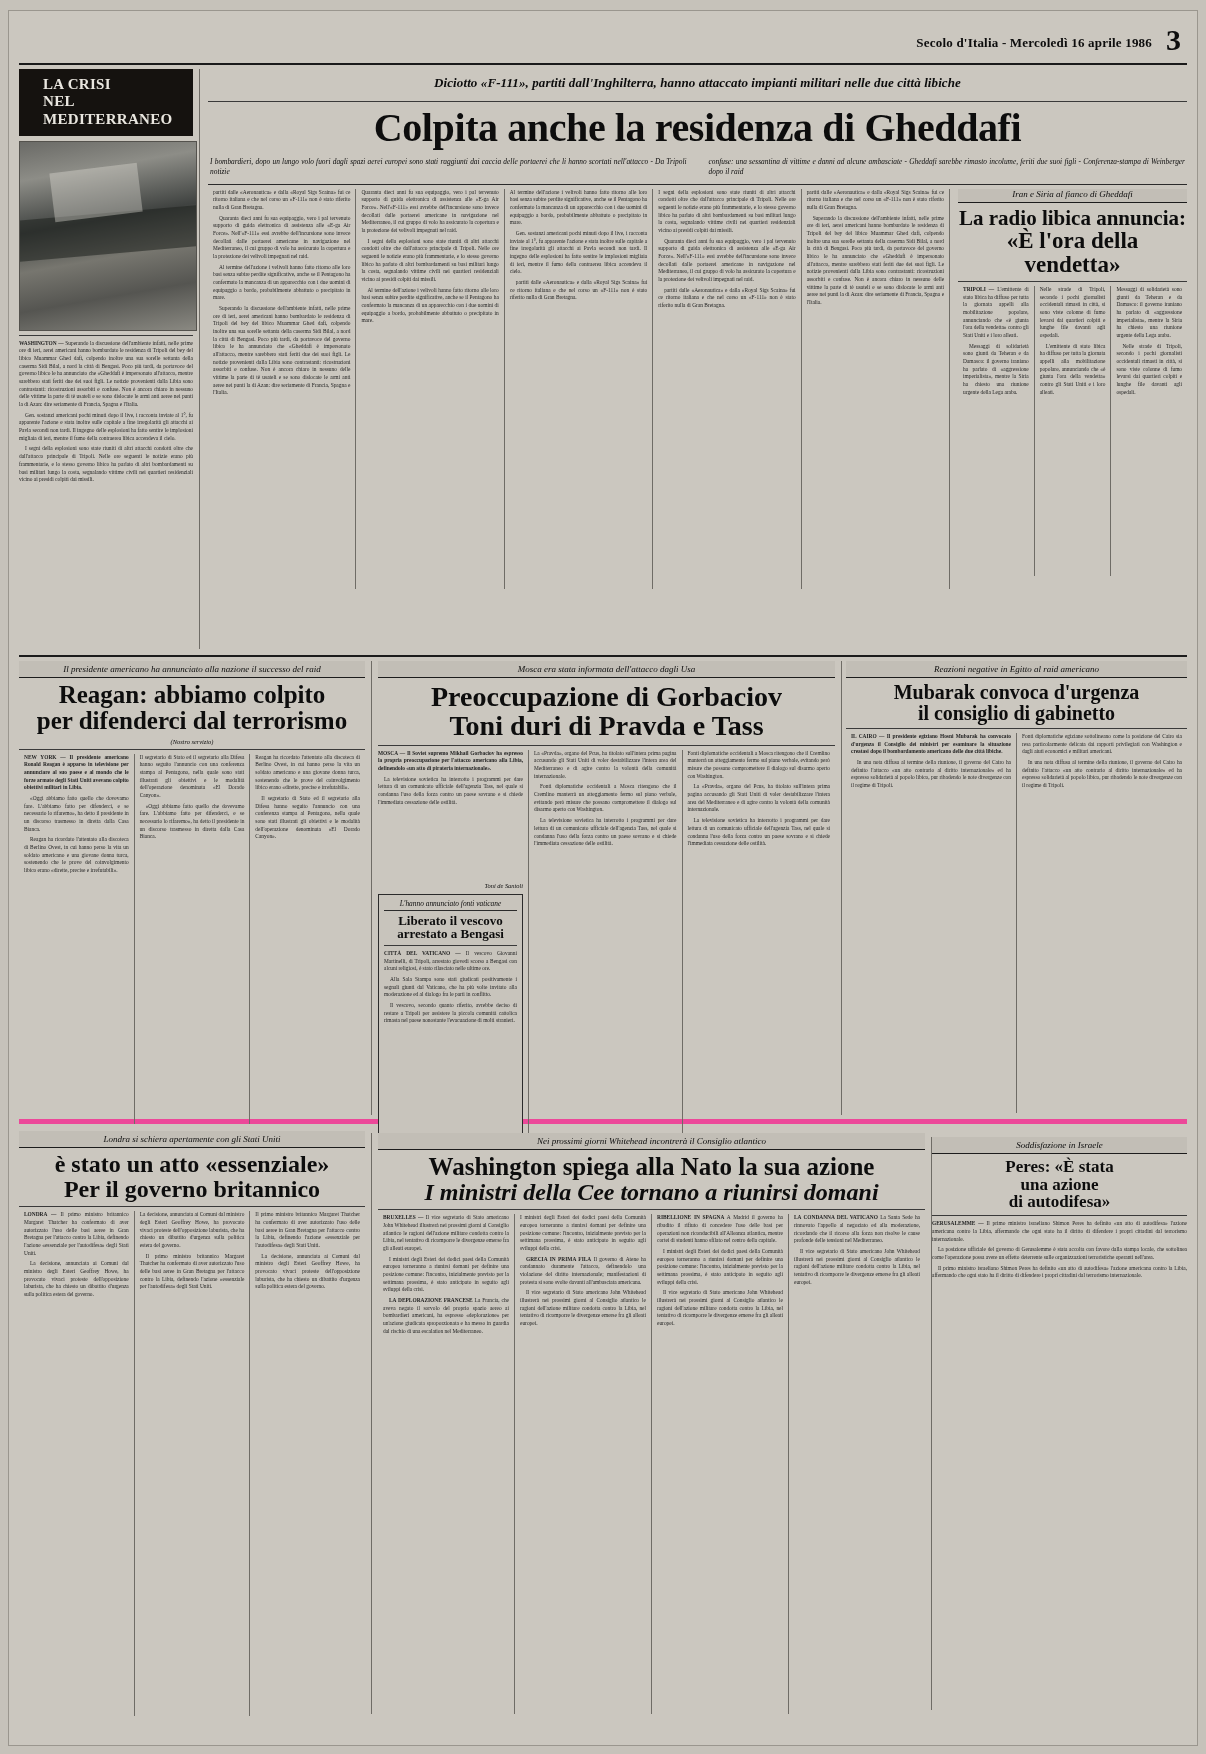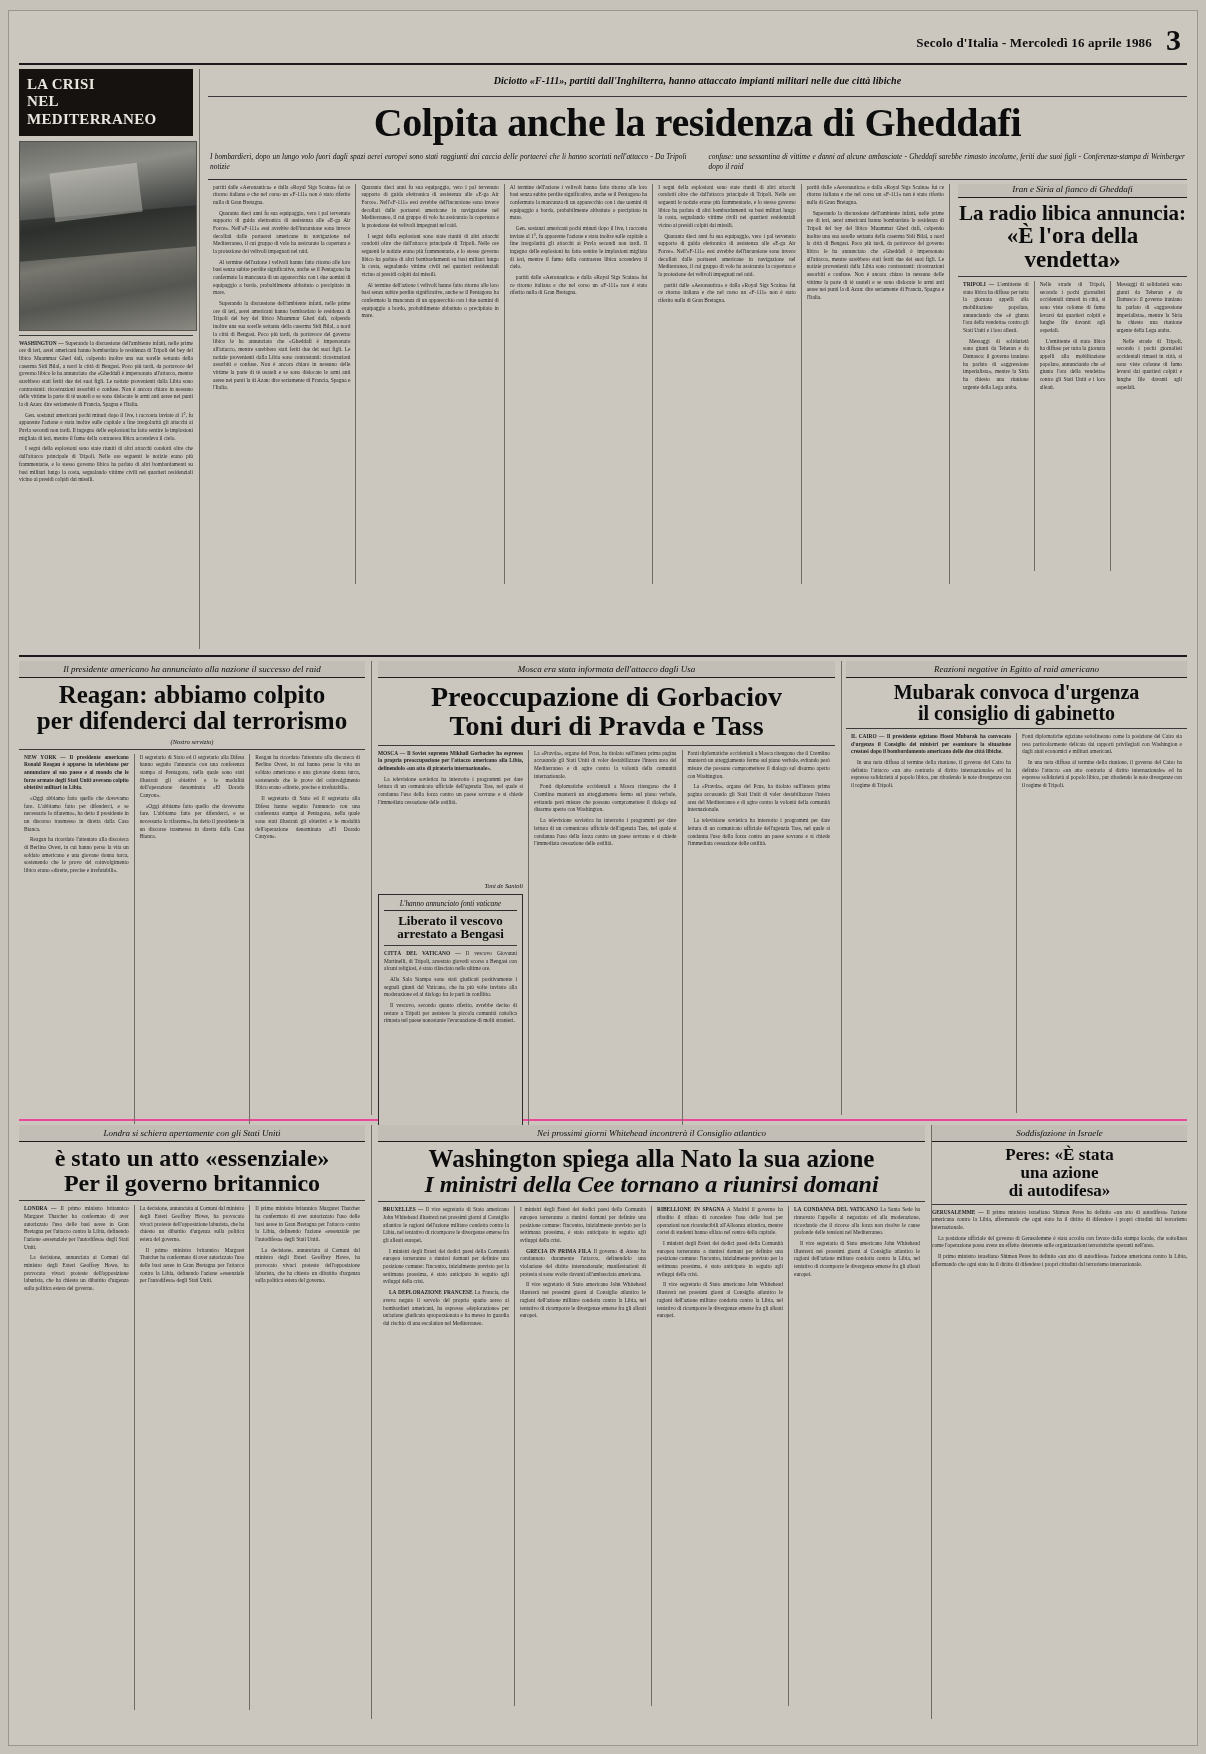--- a/index.html
+++ b/index.html
@@ -33,21 +33,21 @@
   }
   .masthead-text {
     font-size:13px; letter-spacing:.2px; font-weight:bold;
     margin-right:14px; padding-top:16px;
   }
   .masthead-page {
     font-size:30px; font-weight:bold; padding-top:4px;
   }
   .rail-title {
     background:#15120f; color:#e9e6df;
-    padding:7px 8px 8px 8px;
+    padding:7px 8px 8px 24px;
     font-weight:bold; font-size:15px; line-height:1.15;
     letter-spacing:.3px;
   }
   .rail-photo {
     margin-top:5px;
     width:178px; height:190px;
     background:linear-gradient(170deg,#6a6a66 0%,#8d8d87 18%,#3f4240 42%,#77766f 60%,#555551 78%,#8a8982 100%);
     border:1px solid #54524d;
     position:relative; overflow:hidden;
   }
@@ -71,21 +71,21 @@
     overflow:hidden;
   }
   .col p { margin:0 0 3px 0; text-indent:6px; }
   .col p.first { text-indent:0; }
   .lead { font-weight:bold; }
   .rule-v { border-left:1px solid #6f6c66; }
   .hr-thin { border-top:1px solid #3a3a3a; margin:4px 0; }
   
   .kicker {
     text-align:center; font-style:italic; font-weight:bold;
-    font-size:10px; letter-spacing:.1px;
+    font-size:13px; letter-spacing:.1px;
     padding:6px 4px 6px 4px;
   }
   .headline {
     text-align:center; font-weight:bold;
     font-size:40px; line-height:1.02;
     letter-spacing:-.4px;
     padding:2px 0 0 0;
   }
   .deck {
     display:flex; gap:22px; font-size:7.4px; font-style:italic;
@@ -282,21 +282,21 @@
           <p>In una nota diffusa al termine della riunione, il governo del Cairo ha definito l'attacco «un atto contrario al diritto internazionale» ed ha espresso solidarietà al popolo libico, pur ribadendo le note divergenze con il regime di Tripoli.</p>
         </div>
         <div class="col pad rule-v" style="flex:1;">
           <p class="first">Fonti diplomatiche egiziane sottolineano come la posizione del Cairo sia resa particolarmente delicata dai rapporti privilegiati con Washington e dagli aiuti economici e militari americani.</p>
           <p>In una nota diffusa al termine della riunione, il governo del Cairo ha definito l'attacco «un atto contrario al diritto internazionale» ed ha espresso solidarietà al popolo libico, pur ribadendo le note divergenze con il regime di Tripoli.</p>
         </div>
       </div>
     </div>
   </div>
 
-  <div class="row" style="margin-top:4px; height:600px; border-top:2px solid #ec4899; padding-top:4px;">
+  <div class="row" style="margin-top:4px; height:600px; border-top:5px solid #ec4899; padding-top:4px;align-items:center;">
 
     <div style="width:352px; padding-right:6px;">
       <div class="banner" style="border-top:none;">Londra si schiera apertamente con gli Stati Uniti</div>
       <div class="sub-head" style="font-size:24px;">è stato un atto «essenziale»</div>
       <div class="sub-head" style="font-size:24px;">Per il governo britannico</div>
       <div class="hr-thin"></div>
       <div class="row" style="height:505px;">
         <div class="col pad" style="flex:1;">
           <p class="first"><span class="lead">LONDRA —</span>
             <span>Il primo ministro britannico Margaret Thatcher ha confermato di aver autorizzato l'uso delle basi aeree in Gran Bretagna per l'attacco contro la Libia, definendo l'azione «essenziale per l'autodifesa» degli Stati Uniti.</span></p>

